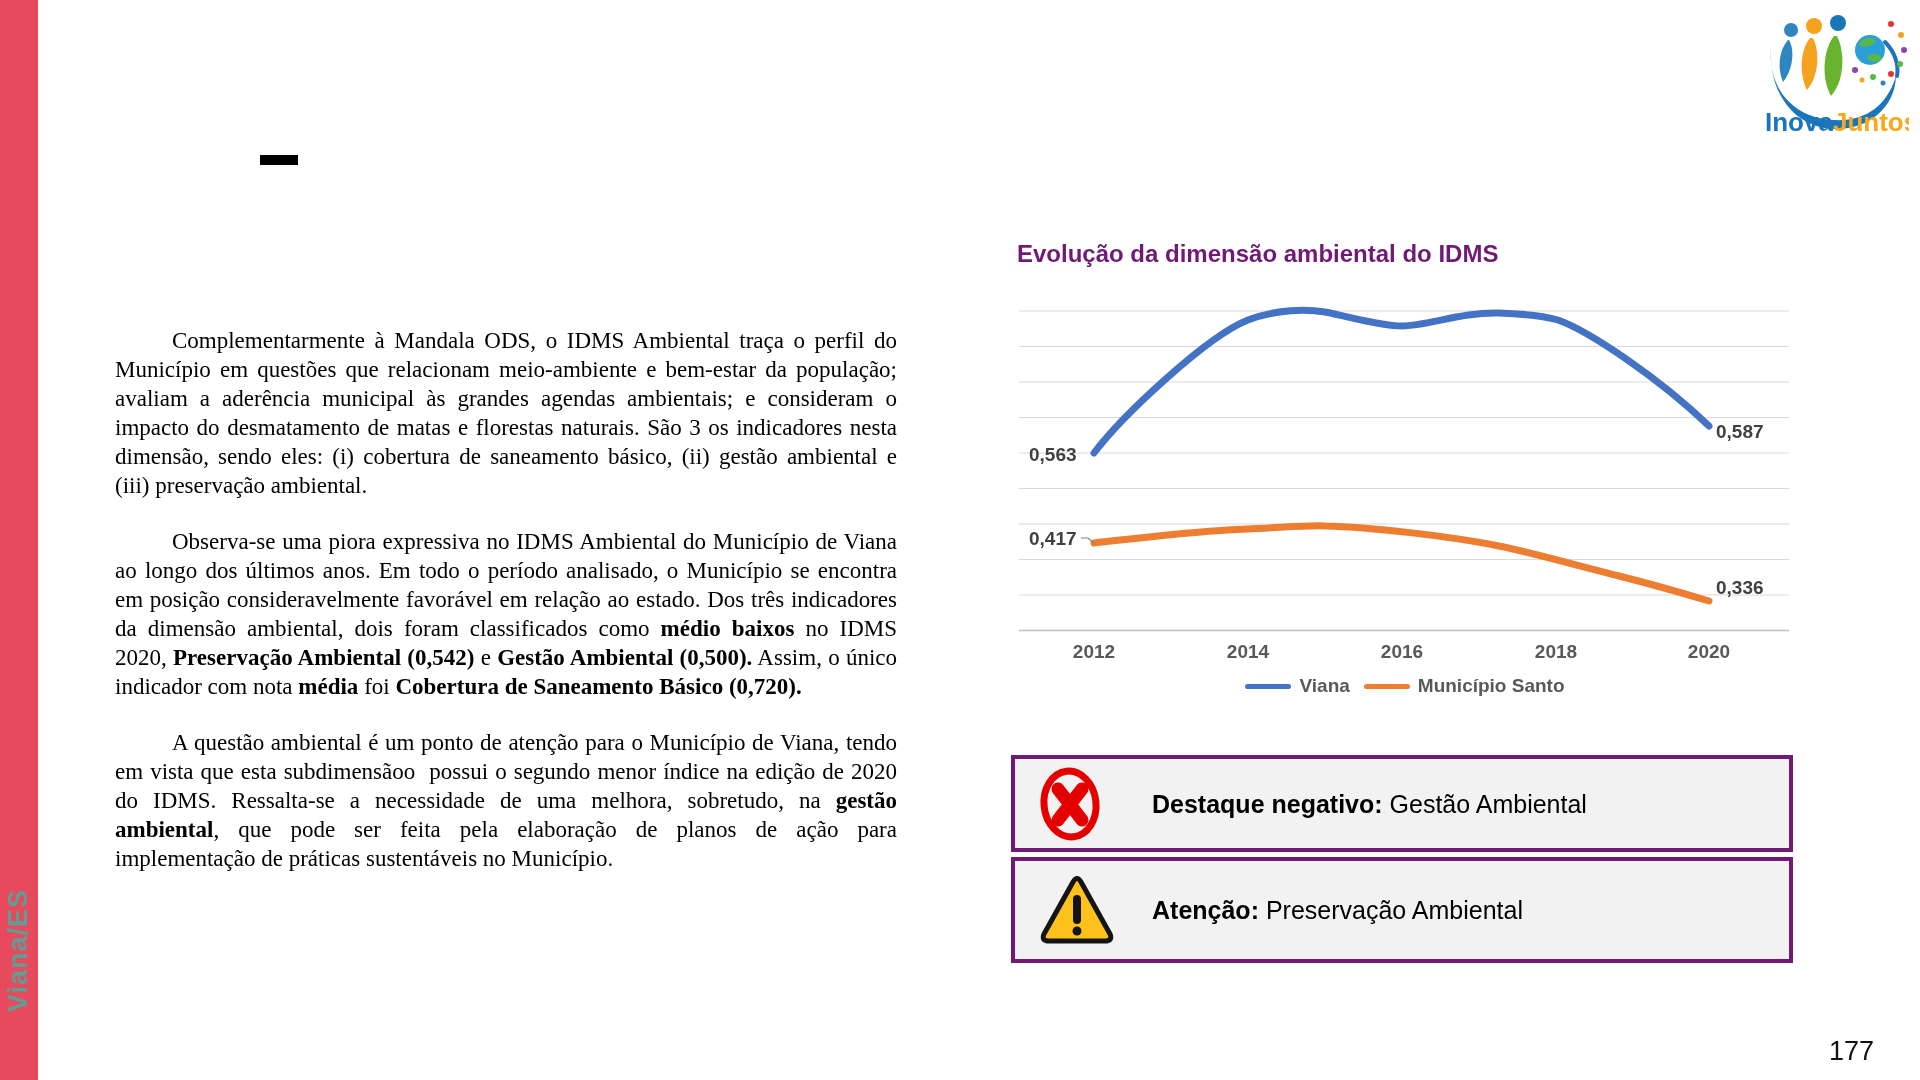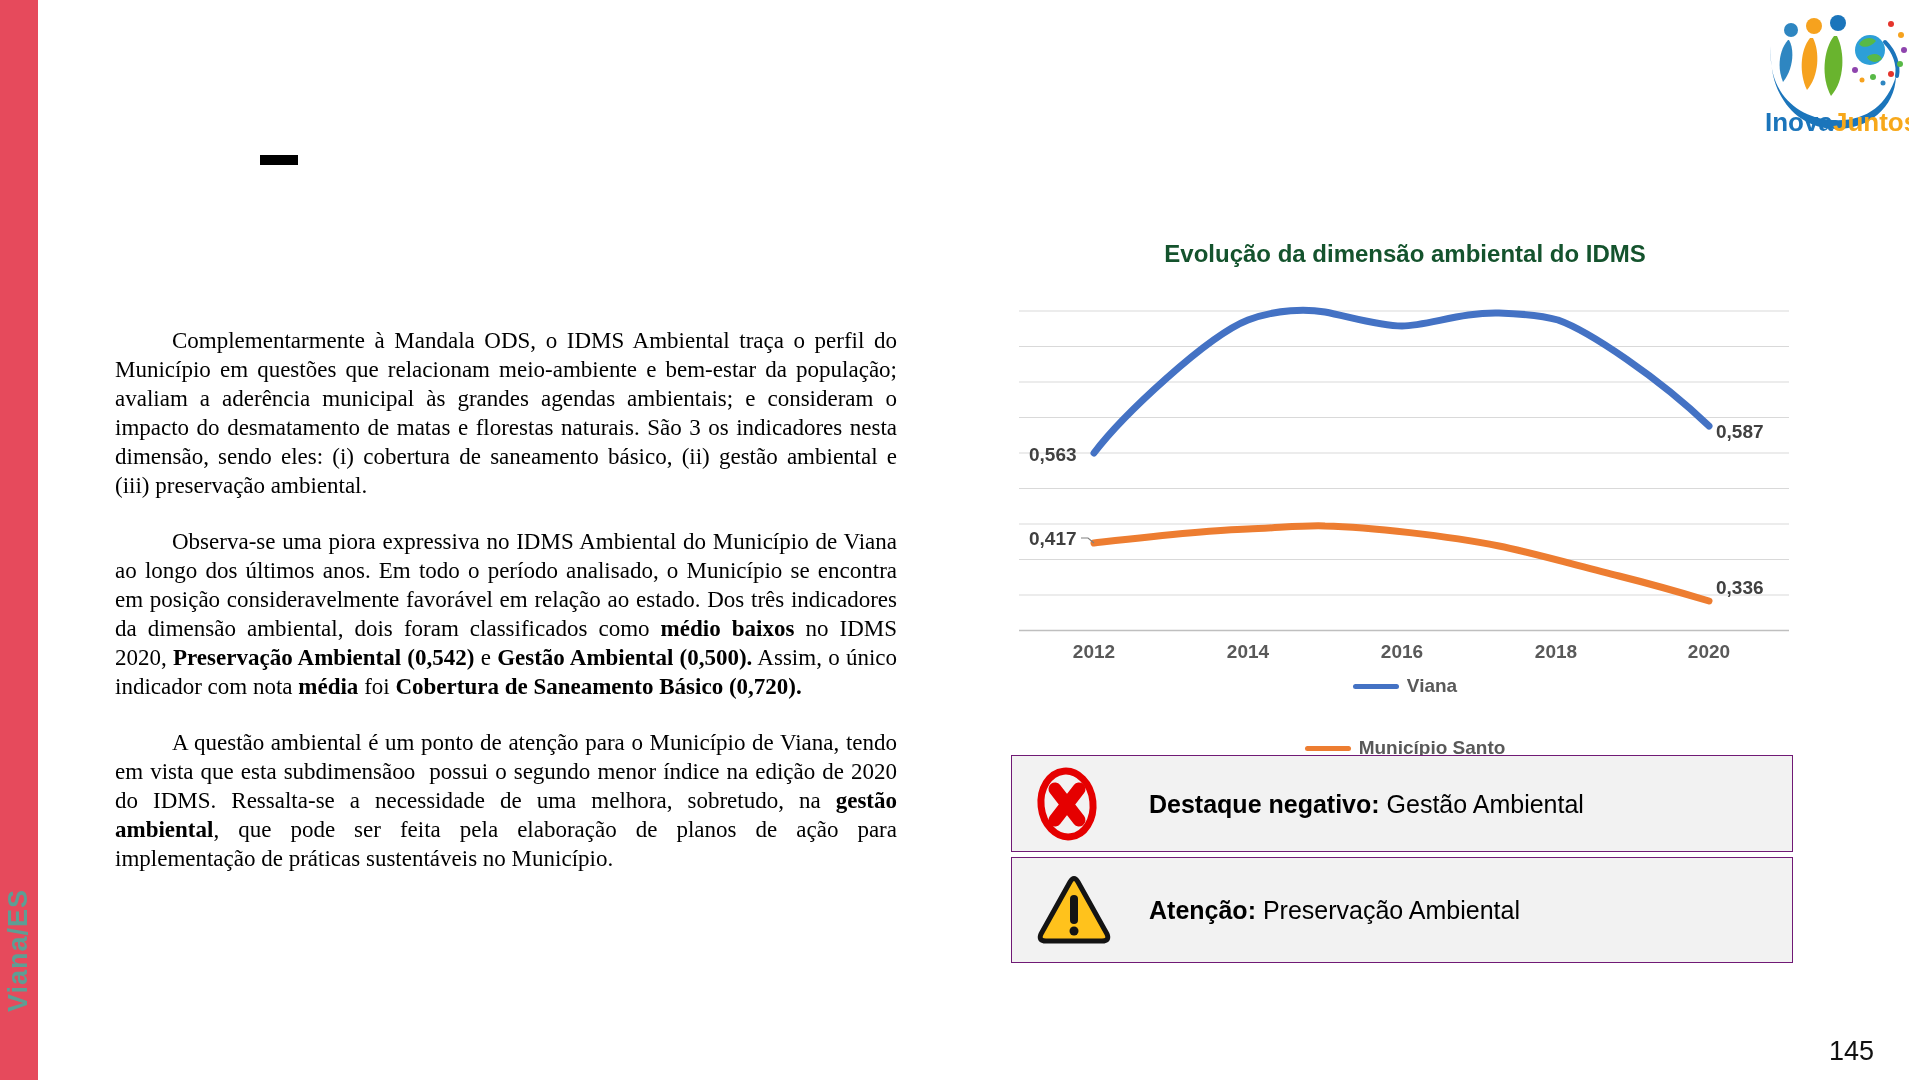--- a/index.html
+++ b/index.html
@@ -15,28 +15,28 @@
   .title-dash{position:absolute;left:260px;top:155px;width:38px;height:10px;background:#000;}
 
   
   .text-col{position:absolute;left:115px;top:326px;width:782px;font-size:23px;line-height:29px;
             text-align:justify;font-family:Liberation Serif, serif;}
   .text-col p{margin:0 0 27px 0;text-indent:57px;}
   .text-col .b, .callout-text .b{font-weight:bold;}
 
   
   .chart{position:absolute;left:1017px;top:240px;width:776px;}
-  .chart-title{text-align:center;font-size:24px;font-weight:bold;color:#14532d;margin:0 0 30px 0;line-height:28px;}
+  .chart-title{text-align:left;font-size:24px;font-weight:bold;color:#701a75;margin:0 0 30px 0;line-height:28px;}
   .plot{display:block;width:776px;height:365px;}
-  .legend{display:flex;justify-content:center;align-items:center;gap:40px;margin-top:12px;flex-direction:column;}
+  .legend{display:flex;justify-content:center;align-items:center;gap:14px;margin-top:12px;}
   .legend-item{display:flex;align-items:center;gap:8px;font-size:19px;font-weight:bold;color:#595959;}
   .legend-swatch{width:46px;height:5px;border-radius:3px;}
 
   
-  .callout{position:absolute;left:1011px;width:782px;background:#F2F2F2;border:1px solid #701a75;
+  .callout{position:absolute;left:1011px;width:782px;background:#F2F2F2;border:4px solid #701a75;
            box-sizing:border-box;display:flex;align-items:center;}
   .callout-icon{width:115px;padding-left:22px;box-sizing:content-box;display:flex;align-items:center;}
   .callout-text{font-size:25px;line-height:32px;}
   #callout-0{top:755px;height:97px;}
   #callout-1{top:857px;height:106px;}
 
   .page-number{position:absolute;right:46px;top:1036px;font-size:27px;color:#111;}
 
   .logo{position:absolute;left:1757px;top:10px;width:152px;height:128px;}
 </style>
@@ -149,15 +149,15 @@
     <span class="callout-icon">
       <svg width="80" height="74" viewBox="0 0 80 74">
         <path d="M36,9 L7,61 Q4,68 12,68 L68,68 Q76,68 73,61 L44,9 Q40,2 36,9 Z" fill="#FFC21C" stroke="#141414" stroke-width="5" stroke-linejoin="round"></path>
         <line x1="40" y1="26" x2="40" y2="47" stroke="#141414" stroke-width="8" stroke-linecap="round"></line>
         <circle cx="40" cy="58" r="4.5" fill="#141414"></circle>
       </svg>
     </span>
     <span class="callout-text"><span class="b">Atenção:</span><span> Preservação Ambiental</span></span>
   </div>
 
-  <div class="page-number">145</div>
+  <div class="page-number">177</div>
 
 </div>
 
 </body></html>

